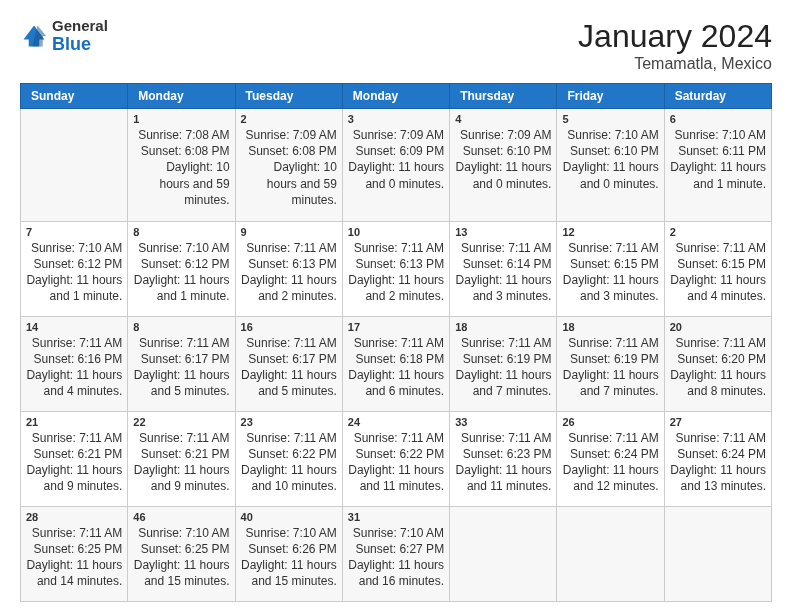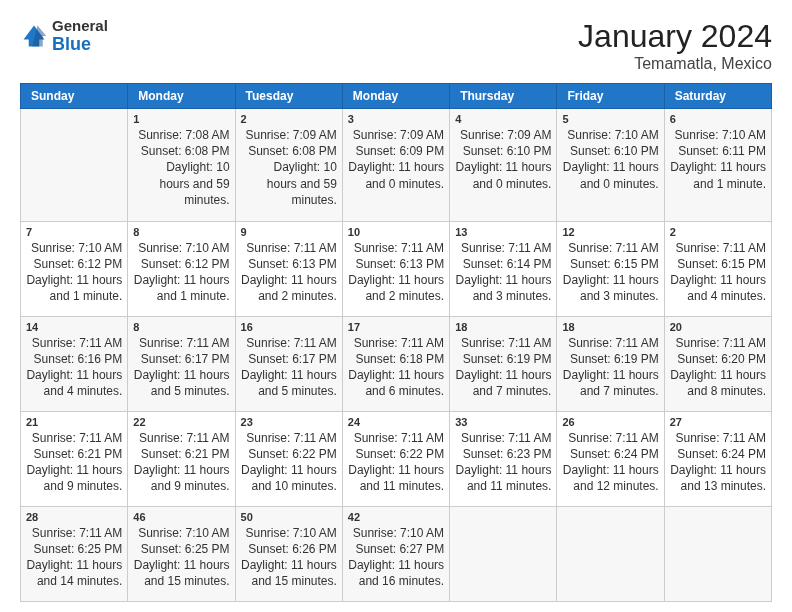--- a/index.html
+++ b/index.html
@@ -259,25 +259,25 @@
         <tr>
           <td>
             <span class="day-number">28</span>
         <div class="day-info">Sunrise: 7:11 AM<br>Sunset: 6:25 PM<br>Daylight: 11 hours and 14 minutes.</div>
           </td>
           <td>
             <span class="day-number">46</span>
         <div class="day-info">Sunrise: 7:10 AM<br>Sunset: 6:25 PM<br>Daylight: 11 hours and 15 minutes.</div>
           </td>
           <td>
-            <span class="day-number">50</span>
+            <span class="day-number">40</span>
         <div class="day-info">Sunrise: 7:10 AM<br>Sunset: 6:26 PM<br>Daylight: 11 hours and 15 minutes.</div>
           </td>
           <td>
-            <span class="day-number">42</span>
+            <span class="day-number">31</span>
         <div class="day-info">Sunrise: 7:10 AM<br>Sunset: 6:27 PM<br>Daylight: 11 hours and 16 minutes.</div>
           </td>
           <td class="empty-cell"></td>
           <td class="empty-cell"></td>
           <td class="empty-cell"></td>
         </tr>
       </tbody>
   </table>
 </div>
 

